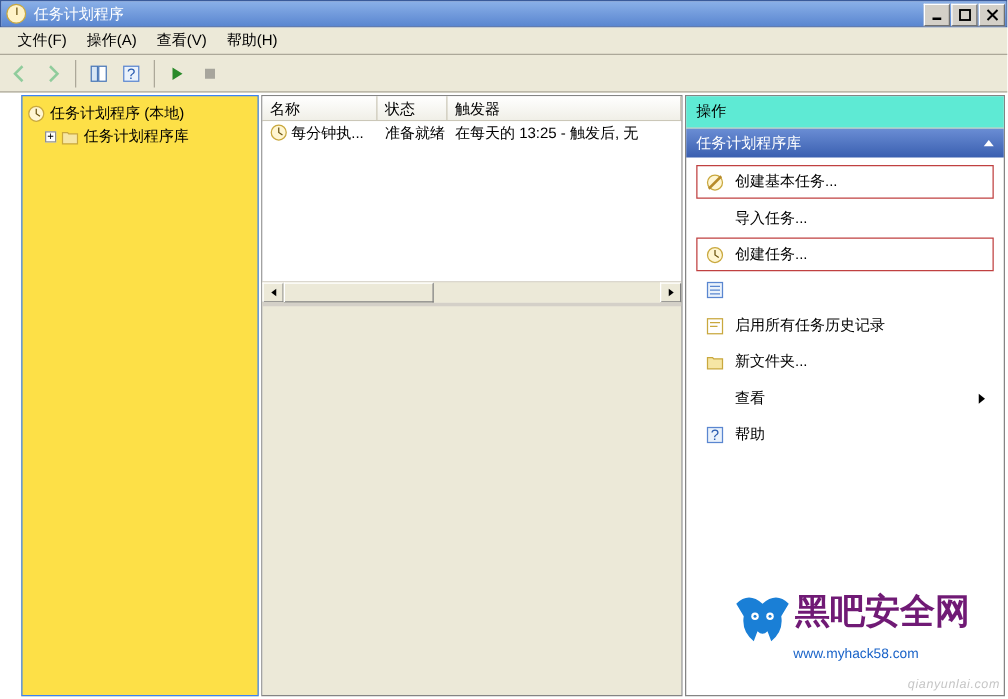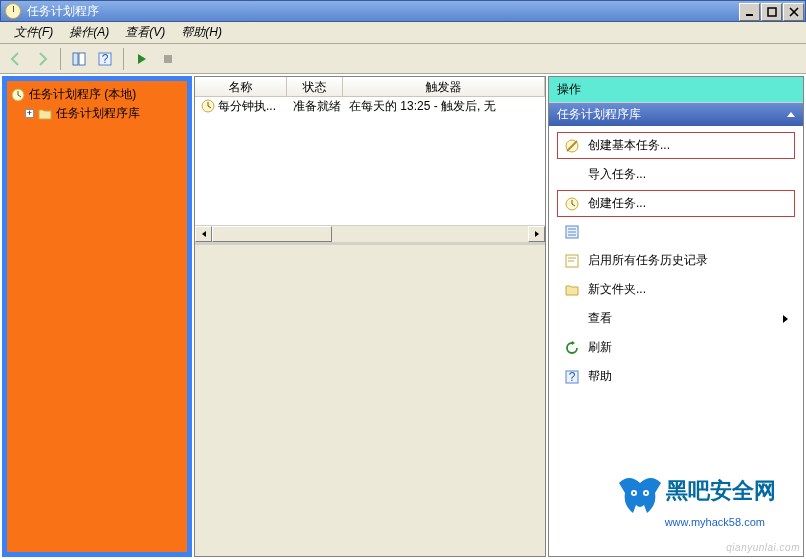--- a/index.html
+++ b/index.html
@@ -8,45 +8,45 @@
 
 .titlebar { height: 22px; background: linear-gradient(#8ab0e8, #5a86d0); display: flex; align-items: center; border: 1px solid #3a5a9a; }
 .titlebar .icon { width: 16px; height: 16px; margin: 0 4px; background: #fff3c8; border-radius: 50%; border: 1px solid #c9a83e; position: relative; }
 .titlebar .icon::after { content:""; position:absolute; left:7px; top:2px; width:1px; height:6px; background:#6b5410; }
 .titlebar .title { color: #fff; flex: 1; padding-left: 2px; }
 .winbtns { display: flex; }
 .winbtn { width: 21px; height: 18px; margin: 1px 1px 0 0; background: #d4d0c8; border: 1px solid #fff; border-right-color:#707070; border-bottom-color:#707070; display:flex; align-items:center; justify-content:center; }
 .winbtn svg { width: 10px; height: 10px; }
 
 
-.menubar { height: 22px; background: #ece9d8; border-bottom: 1px solid #aca899; display: flex; align-items: center; padding-left: 6px; font-style: italic; }
+.menubar { height: 22px; background: #ece9d8; border-bottom: 1px solid #aca899; display: flex; align-items: center; padding-left: 6px; }
 .menubar .item { padding: 2px 8px; }
 
 
 .toolbar { height: 30px; background: #ece9d8; border-bottom: 1px solid #aca899; display: flex; align-items: center; padding: 0 4px; gap: 2px; }
 .tbtn { width: 24px; height: 24px; border: 1px solid transparent; display:flex; align-items:center; justify-content:center; border-radius: 2px; }
 .tbtn.disabled { opacity: .45; }
 .tbtn svg { width: 16px; height: 16px; }
 .tsep { width: 1px; height: 22px; background: #aca899; margin: 0 4px; }
 
 
 .content { display: flex; height: calc(559px - 22px - 22px - 30px); }
 
 
-.tree { width: 190px; border: 5px solid #3b82f6; margin: 2px 0 2px 2px; background: #f97316; padding: 4px; }
+.tree { width: 190px; border: 1px solid #3b82f6; margin: 2px 0 2px 17px; background: #fde047; padding: 4px; }
 .tree-item { display: flex; align-items: center; gap: 4px; padding: 1px 0; white-space: nowrap; }
 .tree-item.child { margin-left: 14px; }
 .expander { width: 9px; height: 9px; border: 1px solid #919191; display:flex; align-items:center; justify-content:center; font-size: 9px; line-height: 1; color:#000; background:#fff; }
 .folder-icon { width: 14px; height: 12px; }
 .clock-icon-sm { width: 14px; height: 14px; }
 
 
 .middle { flex: 1; border: 1px solid #848484; margin: 2px; display:flex; flex-direction:column; min-width: 0; }
 .list-header { display:flex; background: linear-gradient(#fff,#f0efe7); border-bottom: 1px solid #cbc7b8; height: 20px; }
-.col { border-right: 1px solid #cbc7b8; padding: 2px 6px; white-space: nowrap; overflow:hidden;text-align:center; }
+.col { border-right: 1px solid #cbc7b8; padding: 2px 6px; white-space: nowrap; overflow:hidden; }
 .col.name { width: 92px; }
 .col.state { width: 56px; }
 .col.trigger { flex: 1; }
 .list-body { background:#fff; flex: 0 0 128px; overflow:hidden; }
 .row { display:flex; align-items:center; height: 18px; }
 .row .cell { padding: 10px 6px; white-space: nowrap; overflow:hidden; }
 .row .cell.name { width: 92px; display:flex; align-items:center; gap:3px; }
 .row .cell.state { width: 56px; }
 .row .cell.trigger { flex: 1; }
 .hscroll { height: 17px; background: #ece9d8; border-top:1px solid #d4d0c8; display:flex; }
@@ -62,21 +62,21 @@
 .actions-subtitle .tri { width:0; height:0; border-left:4px solid transparent; border-right:4px solid transparent; border-bottom:5px solid #fff; }
 .actions-body { padding: 4px; }
 .action-item { display:flex; align-items:center; gap:8px; padding: 4px 6px; margin: 2px 4px; border: 1px solid transparent; }
 .action-item.highlight { border: 1px solid #c04040; }
 .action-item .ic { width:16px; height:16px; display:flex; align-items:center; justify-content:center; }
 .action-item.sub { justify-content: space-between; }
 .chevron-right { width:0; height:0; border-top:4px solid transparent; border-bottom:4px solid transparent; border-left:5px solid #000; }
 
 
 .watermark1 { position:absolute; right: 30px; bottom: 30px; pointer-events:none; }
-.watermark1 .bat-text { font-size: 22px; font-weight: bold; color:#0369a1; }
+.watermark1 .bat-text { font-size: 28px; font-weight: bold; color:#701a75; }
 .watermark1 .bat-url { font-size: 11px; color:#1a63c8; }
 .watermark2 { position:absolute; right: 6px; bottom: 6px; font-size: 10px; color: rgba(150,150,150,.55); font-style: italic; letter-spacing: .5px; pointer-events:none; }
 
 </style>
 </head>
 <body>
 
 <div class="titlebar">
   <div class="icon"></div>
   <div class="title">任务计划程序</div>
@@ -261,29 +261,20 @@
       </div>
 
       <div class="action-item sub">
         <span style="display:flex;align-items:center;gap:8px;">
           <span class="ic"></span>
           <span>查看</span>
         </span>
         <span class="chevron-right"></span>
       </div>
 
-      <div class="action-item">
-        <span class="ic">
-            <svg viewBox="0 0 16 16">
-              <path d="M8 3 a5 5 0 1 0 5 5" fill="none" stroke="#2a8a2a" stroke-width="1.8"></path>
-              <polygon points="8,1 8,5 11,3" fill="#2a8a2a"></polygon>
-            </svg>
-          </span>
-        <span>刷新</span>
-      </div>
 
       <div class="action-item">
         <span class="ic">
             <svg viewBox="0 0 16 16">
               <rect x="2" y="2" width="12" height="12" fill="#eaf2fb" stroke="#5a86d0"></rect>
               <text x="8" y="12" text-anchor="middle" font-size="10" fill="#2a5cb0">?</text>
             </svg>
           </span>
         <span>帮助</span>
       </div>

